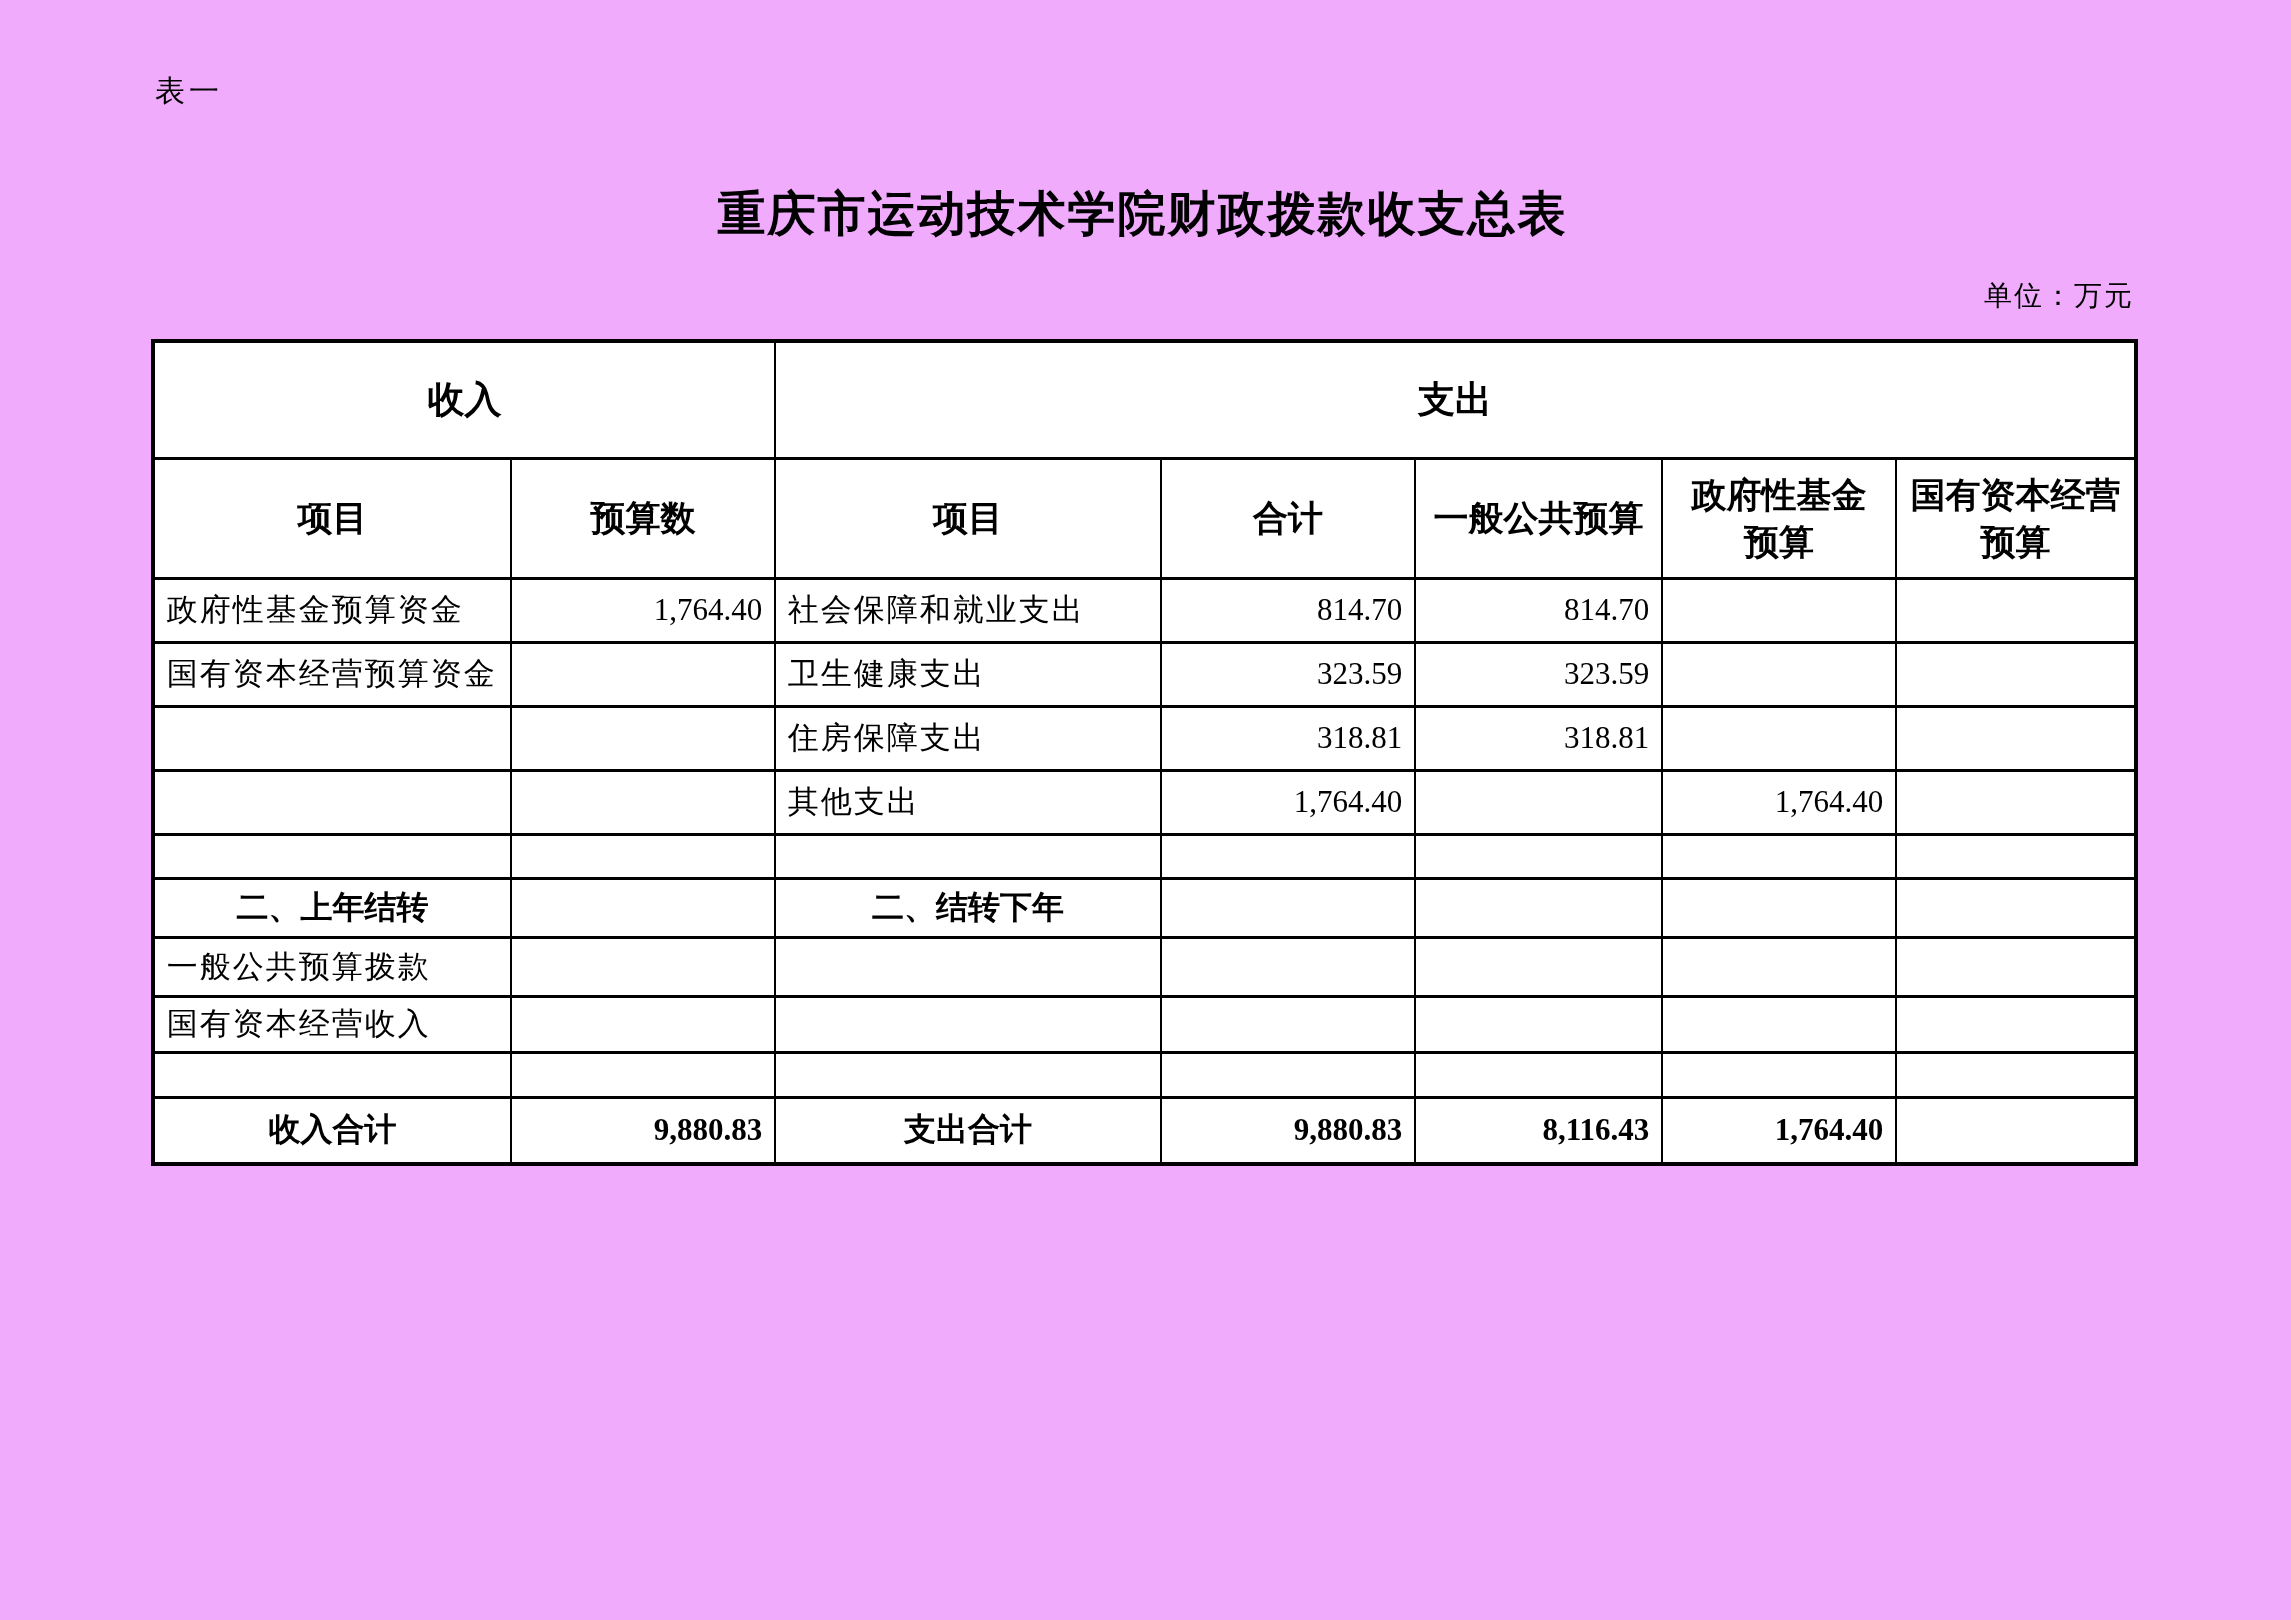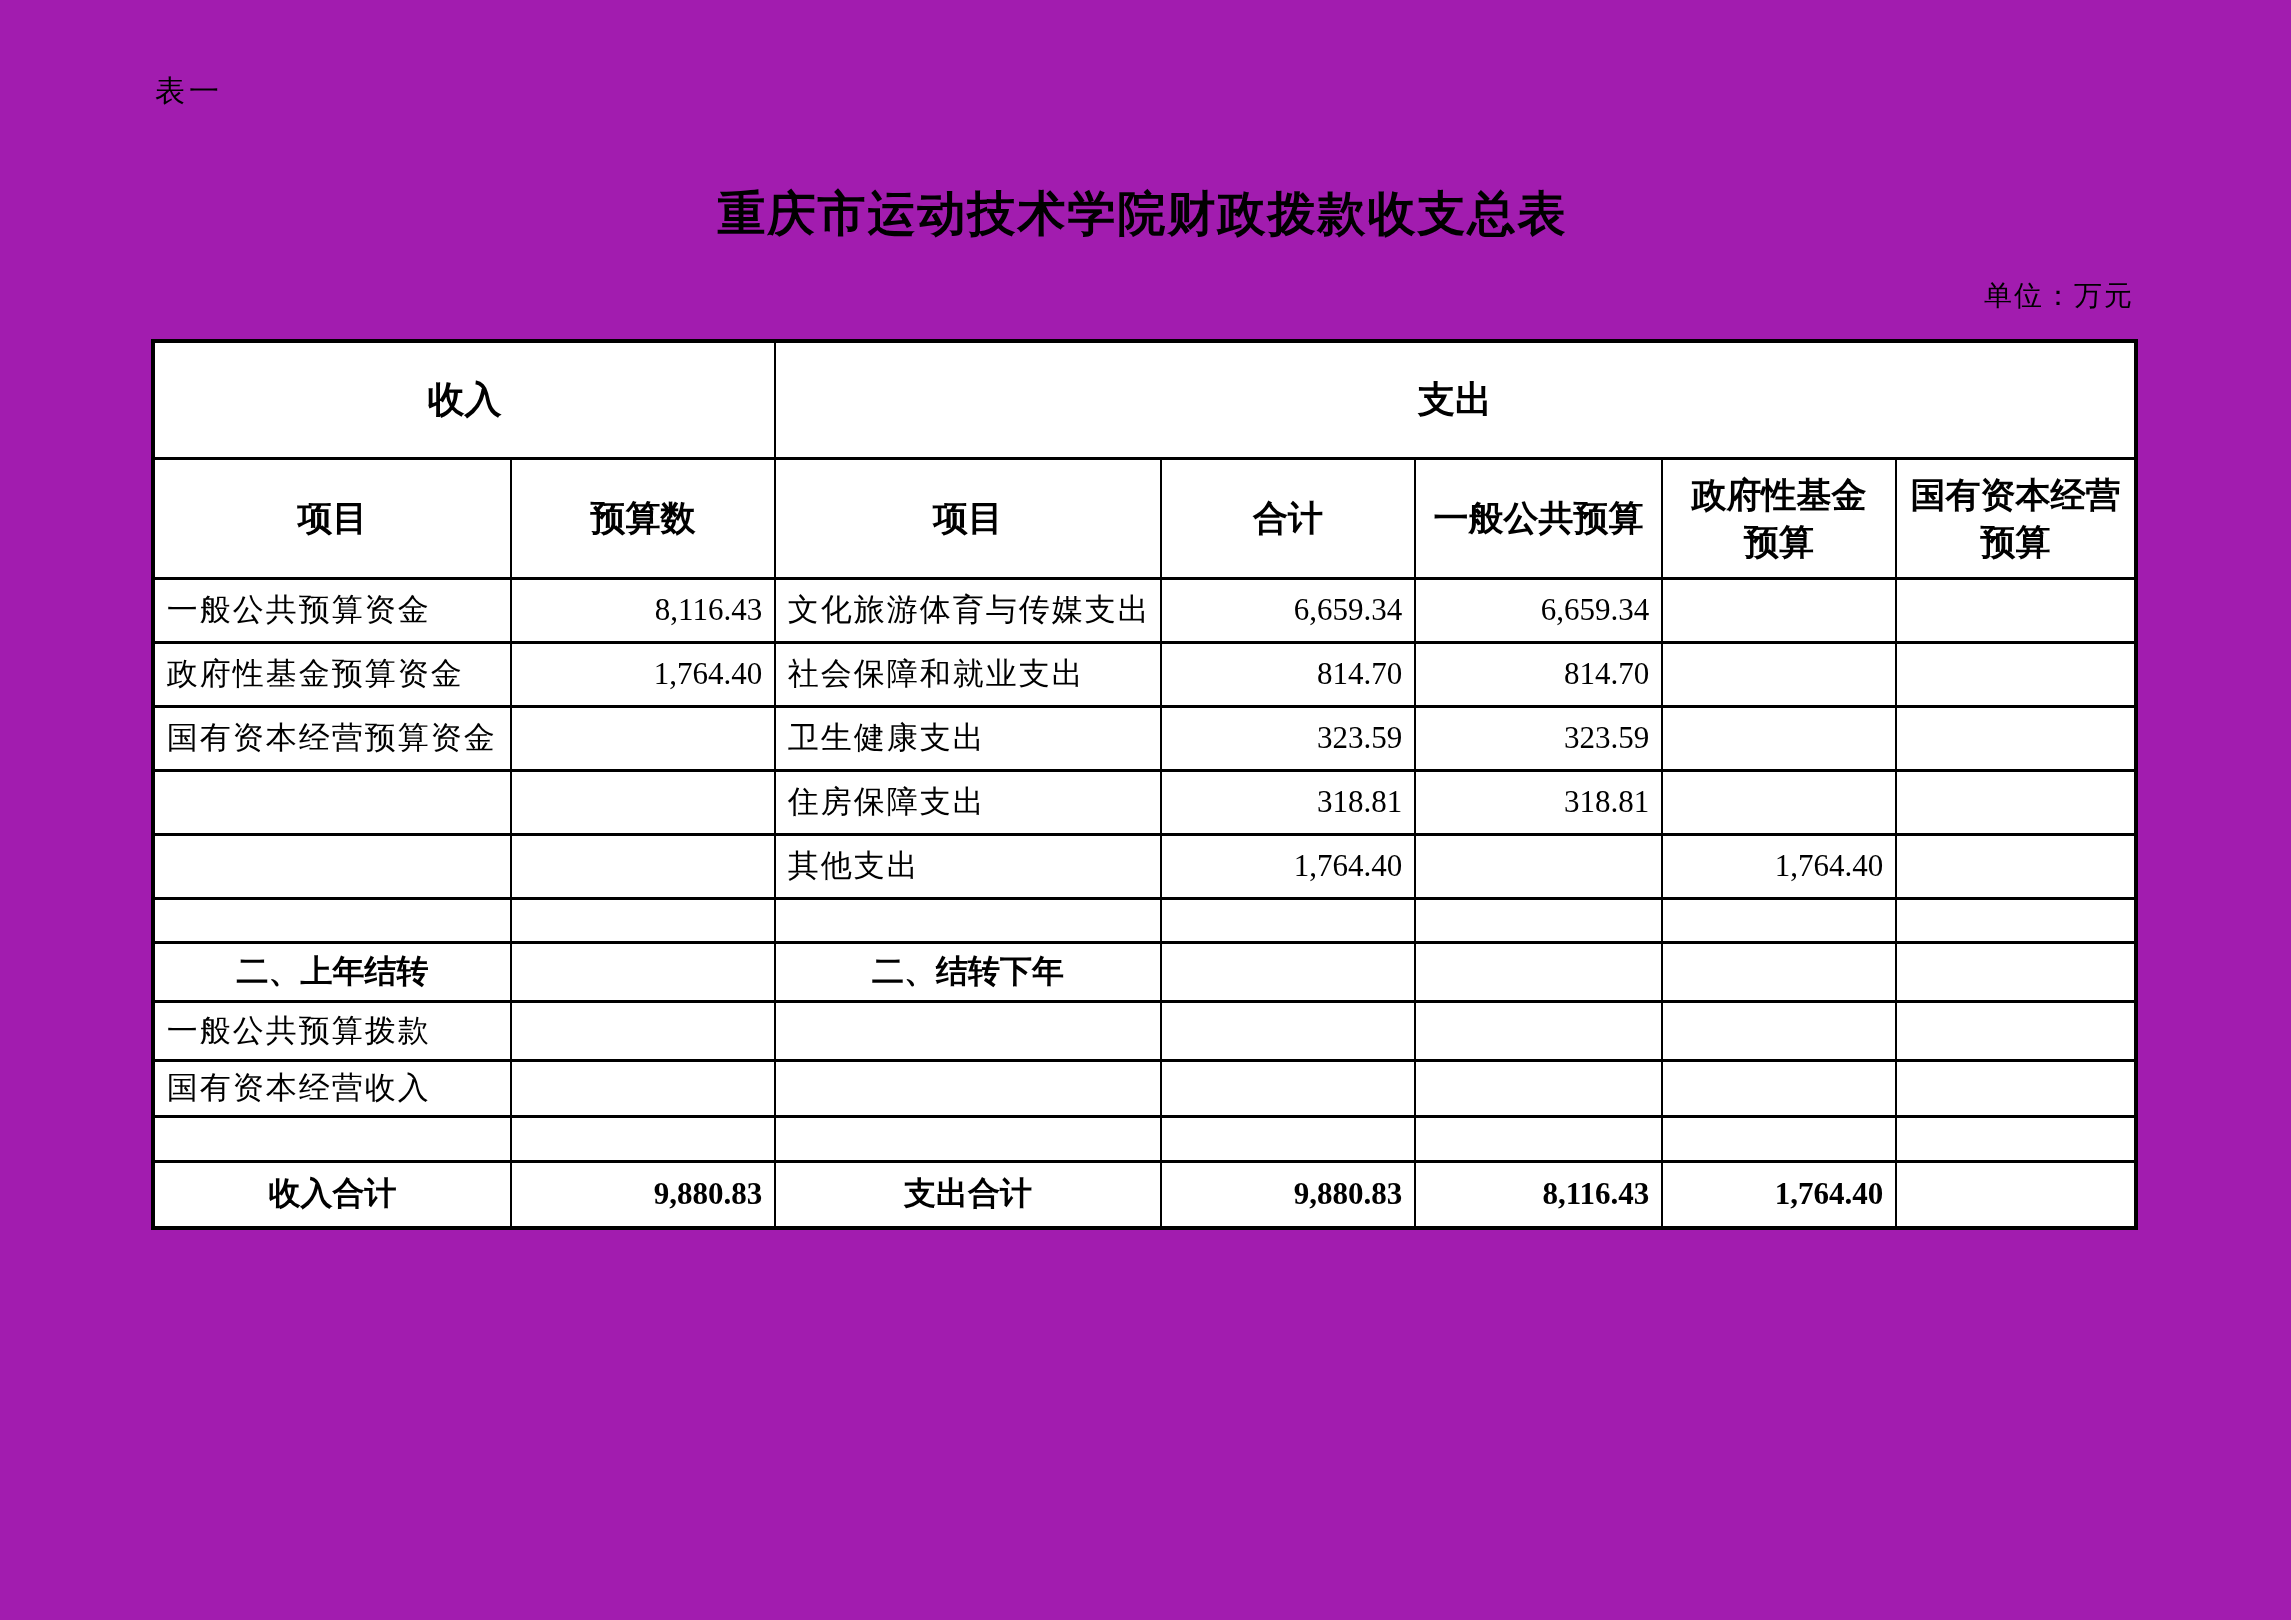--- a/index.html
+++ b/index.html
@@ -1,17 +1,17 @@
 <!DOCTYPE html>
 <html><head>
 <meta charset="utf-8">
 <style>
   html,body{margin:0;padding:0;background:#fff;}
   body{width:2292px;height:1620px;position:relative;font-family:"Liberation Serif",serif;color:#000;}
-  .page{position:absolute;inset:0;background:#a21caf;padding-left:35px;}
+  .page{position:absolute;inset:0;background:#f0abfc;padding-left:35px;}
 
   .table-label{position:absolute;left:155px;top:71px;font-size:30px;letter-spacing:3.9px;}
   .doc-title{position:absolute;left:151px;top:182px;width:1983px;text-align:center;
              font-size:48px;font-weight:bold;letter-spacing:2px;font-family:"Liberation Serif",serif;}
   .unit-note{position:absolute;right:158px;top:277px;font-size:28px;letter-spacing:2px;}
 
   table.budget{position:absolute;left:151px;top:339px;width:1983px;
                border-collapse:collapse;table-layout:fixed;background:#fff;
                border:4.9px solid #000;}
   table.budget td, table.budget th{
@@ -59,29 +59,20 @@
       <th class="colh">项目</th>
       <th class="colh">预算数</th>
       <th class="colh">项目</th>
       <th class="colh">合计</th>
       <th class="colh">一般公共预算</th>
       <th class="colh">政府性基金预算</th>
       <th class="colh">国有资本经营预算</th>
     </tr>
 
 
-    <tr style="height:64px">
-      <td class="item">一般公共预算资金</td>
-      <td class="num">8,116.43</td>
-      <td class="item">文化旅游体育与传媒支出</td>
-      <td class="num">6,659.34</td>
-      <td class="num">6,659.34</td>
-      <td class="num"></td>
-      <td class="num"></td>
-    </tr>
 
     <tr style="height:64px">
       <td class="item">政府性基金预算资金</td>
       <td class="num">1,764.40</td>
       <td class="item">社会保障和就业支出</td>
       <td class="num">814.70</td>
       <td class="num">814.70</td>
       <td class="num"></td>
       <td class="num"></td>
     </tr>

